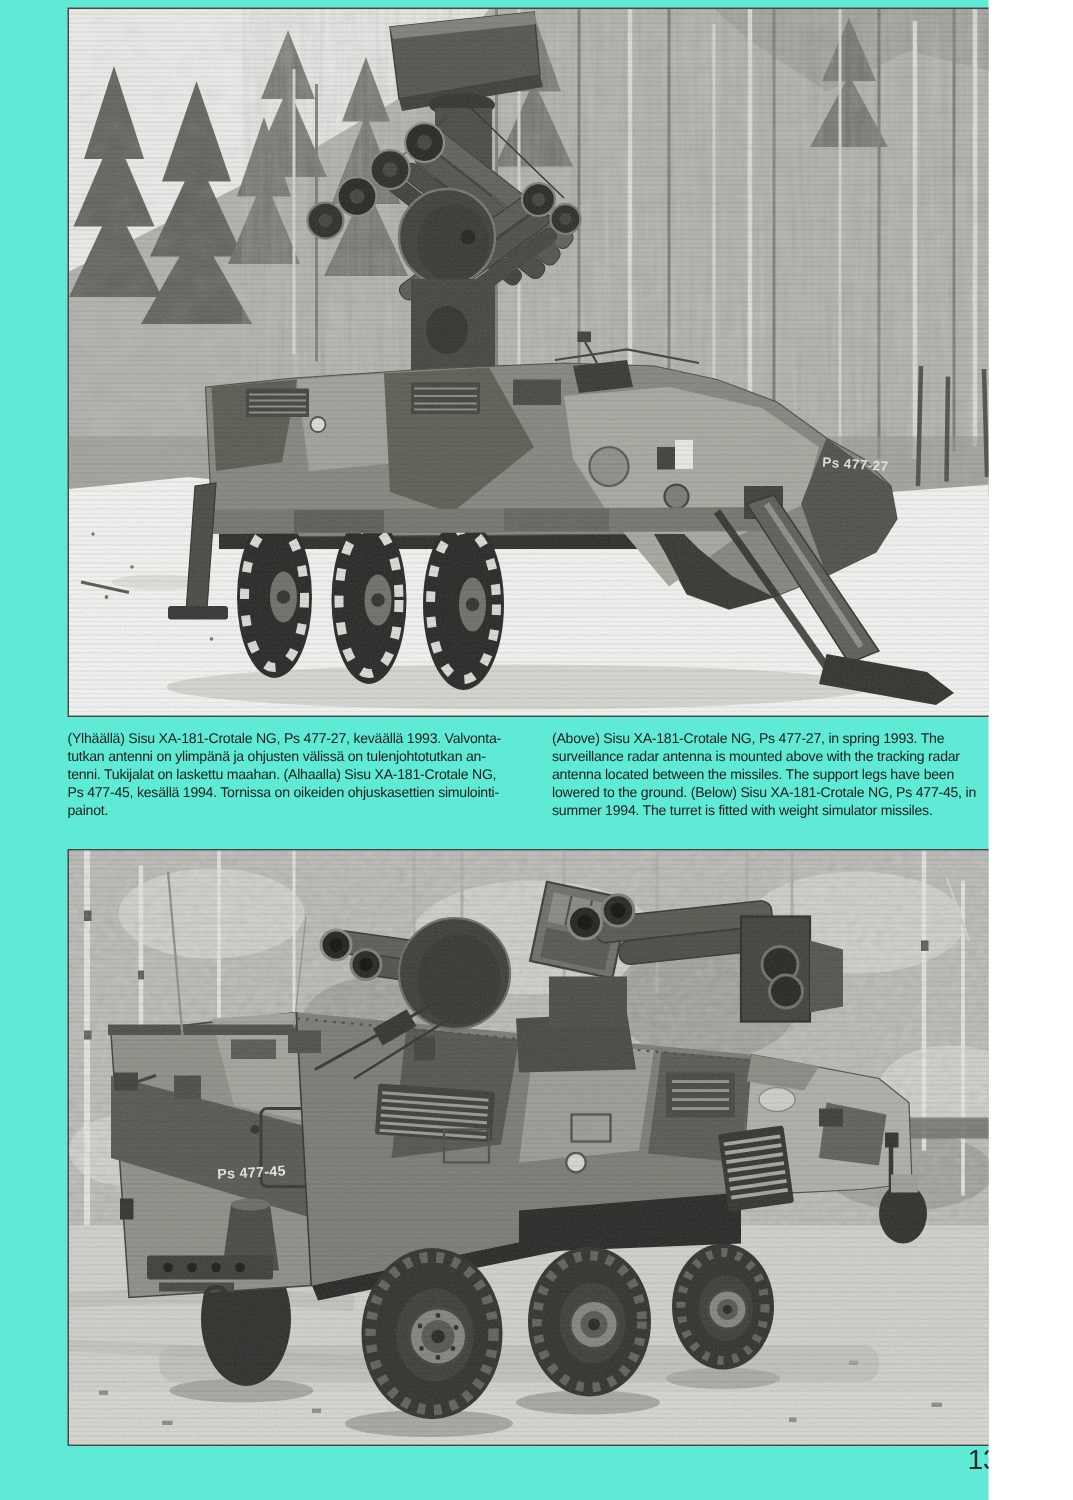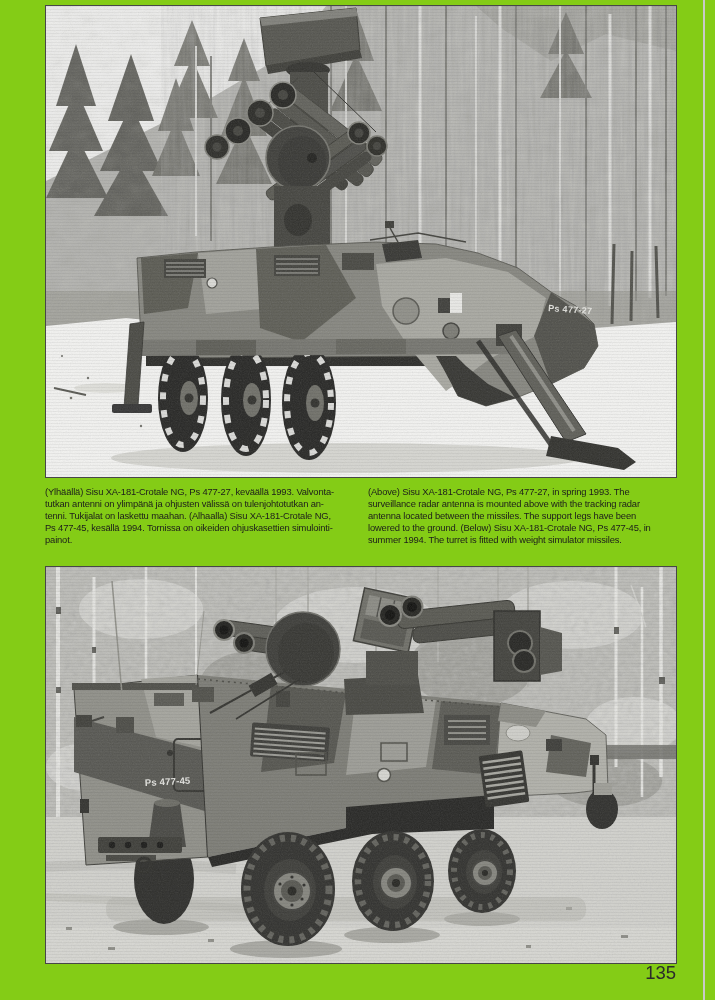--- a/index.html
+++ b/index.html
@@ -1,17 +1,17 @@
 <!DOCTYPE html>
 <html><head>
 <meta charset="utf-8">
 <style>
   html,body { margin:0; padding:0; background:#ffffff; }
   .page {
-    position:relative; width:715px; height:1000px; background:#84cc16;
+    position:relative; width:659px; height:1000px; background:#5eead4;
     font-family:"Liberation Sans", sans-serif; overflow:hidden;
   }
   figure { margin:0; }
   .photo-frame {
     position:absolute; border:1px solid #474747; overflow:hidden; background:#c9c9c4;
   }
   .photo-frame svg { display:block; }
   .photo-frame .scanlines {
     position:absolute; inset:0; pointer-events:none;
     background:repeating-linear-gradient(180deg, rgba(25,25,25,0.05) 0 1px, rgba(0,0,0,0) 1px 3px);

